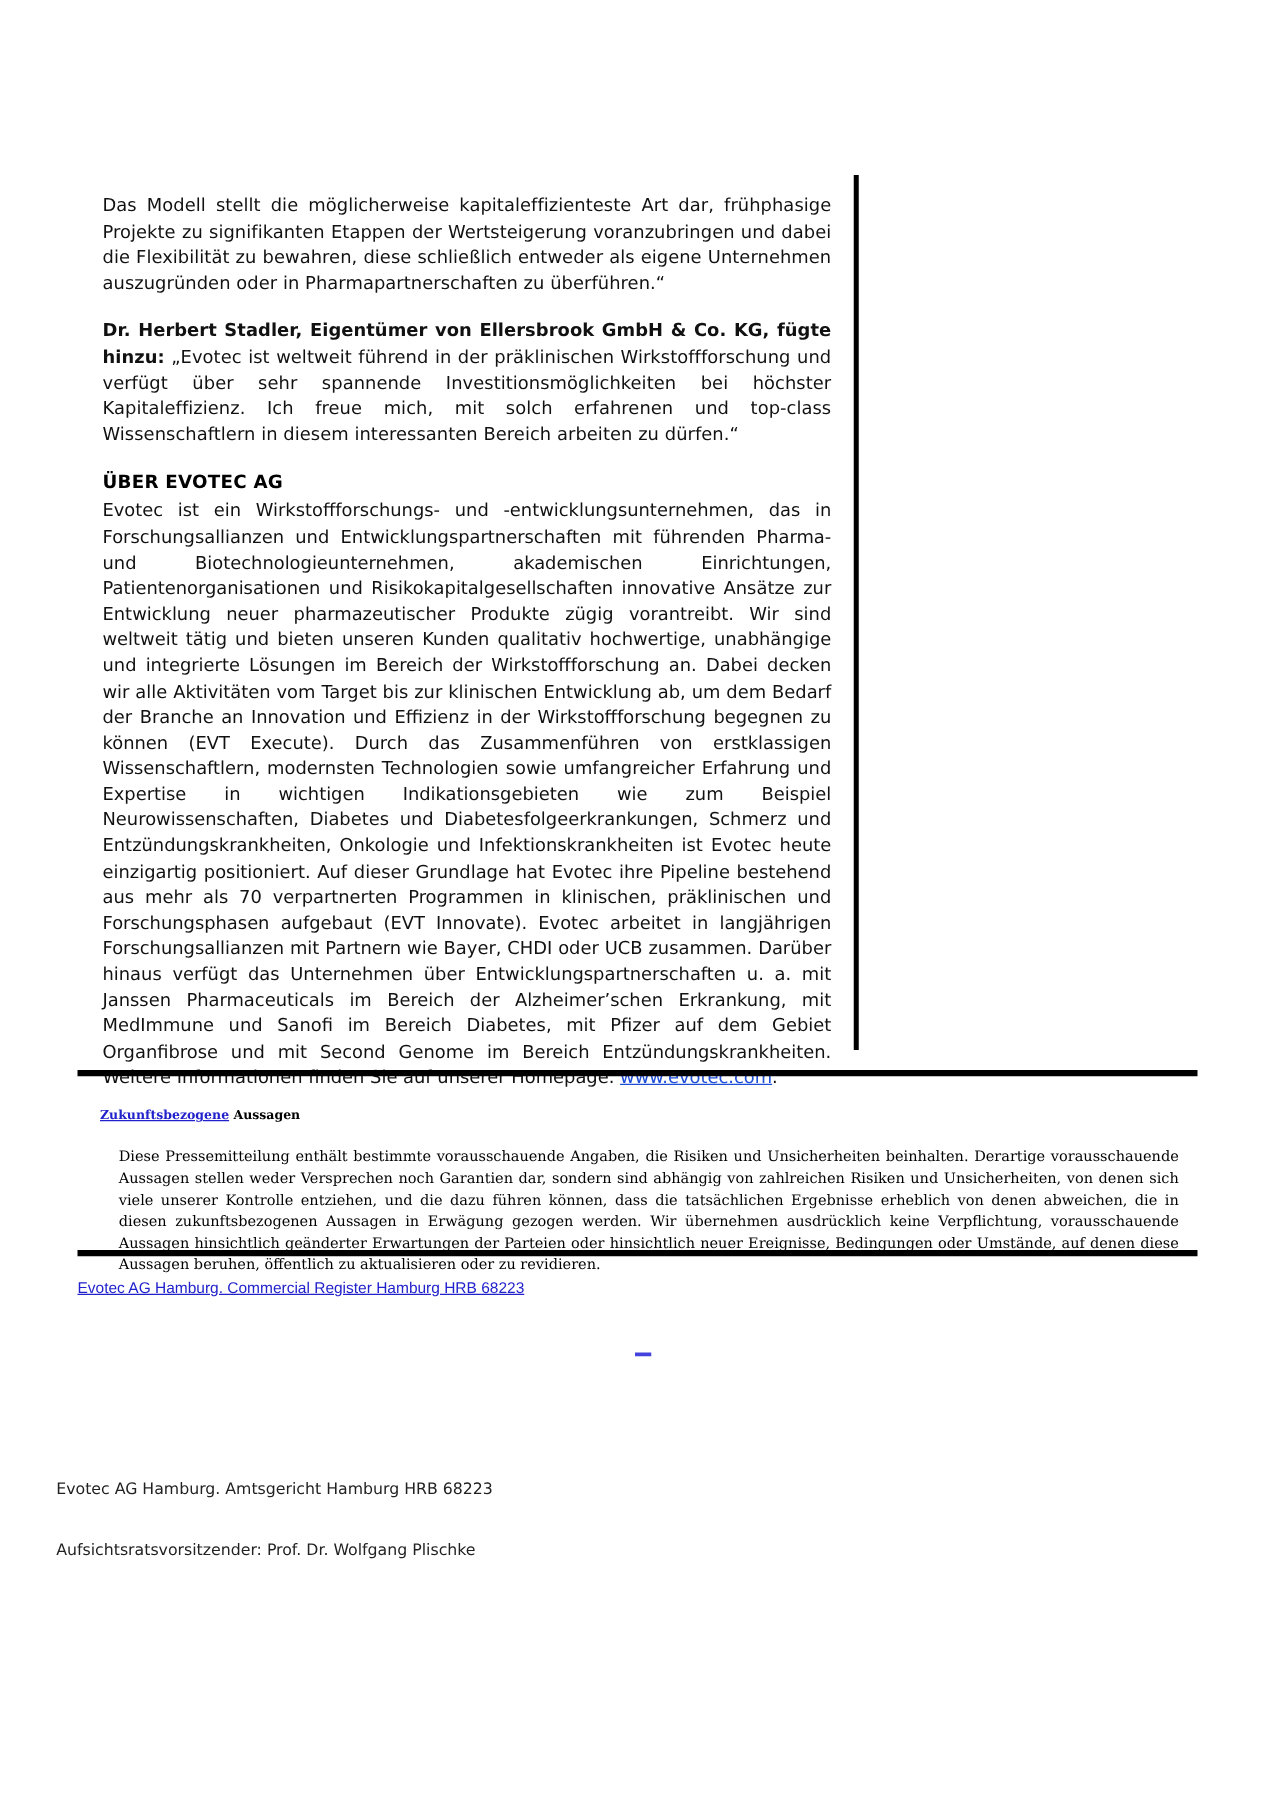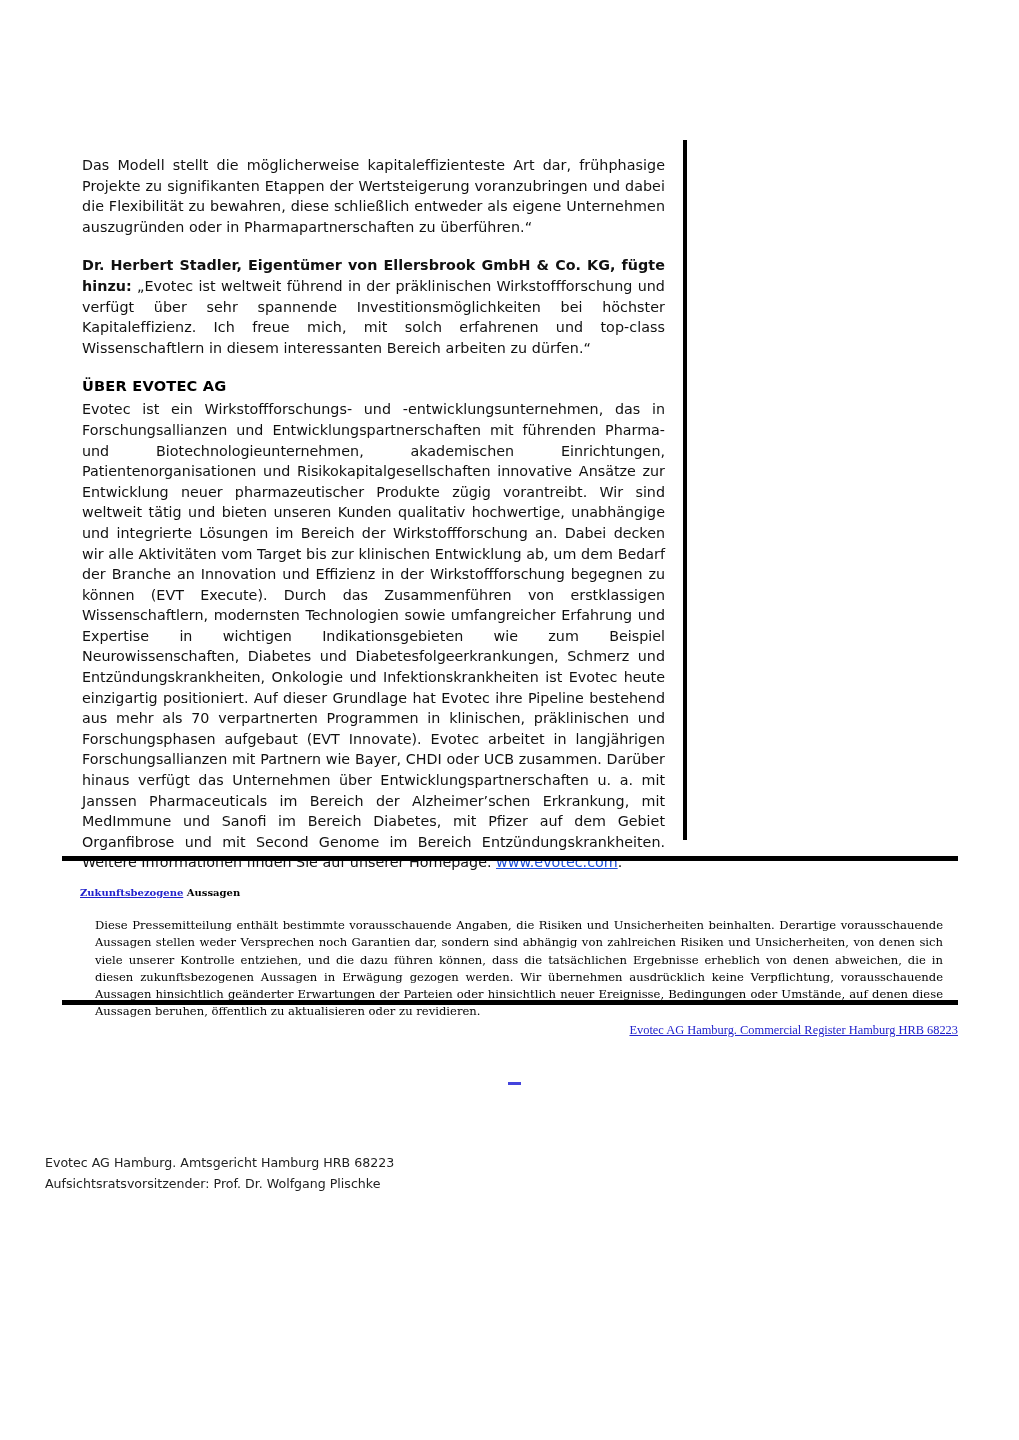--- a/index.html
+++ b/index.html
@@ -111,22 +111,22 @@
     margin: 15px;
     color: #000000;
   }
 
   
   .footer-links {
     position: absolute;
     left: 62px;
     top: 1022px;
     width: 896px;
-    text-align: right;
-    font-family: Liberation Serif, serif;
+    text-align: left;
+    font-family: Liberation Sans, sans-serif;
     font-size: 12.4px;
     line-height: 17.5px;
     color: #2222cc;
   }
   .footer-links div { white-space: nowrap; }
   .fl-blue  { color: #2222cc; text-decoration: underline; }
   .fl-black { color: #000000; text-decoration: underline; }
   .fl-plain { color: #000000; text-decoration: none; }
 
   .tiny-dash {
@@ -142,21 +142,21 @@
   .plain-footer {
     position: absolute;
     left: 45px;
     top: 1152px;
     width: 700px;
     font-family: "DejaVu Sans", sans-serif;
     font-size: 12.6px;
     line-height: 21px;
     color: #222222;
   }
-  .plain-footer div { white-space: nowrap; }
+  .plain-footer div { white-space: nowrap; margin-top: 28px; }
 </style>
 </head>
 <body>
 
 <div class="page">
 
   <div class="vrule"></div>
 
   <div class="main-col">
 

